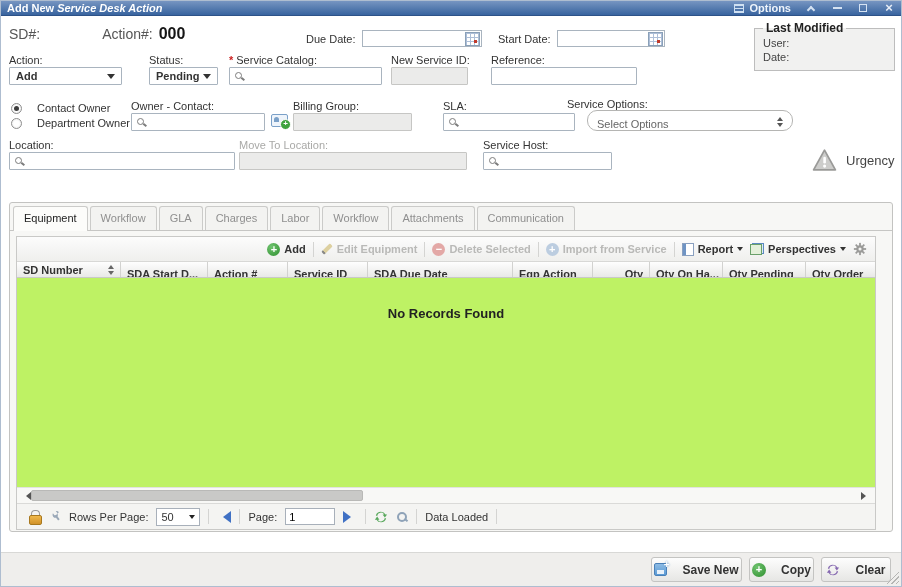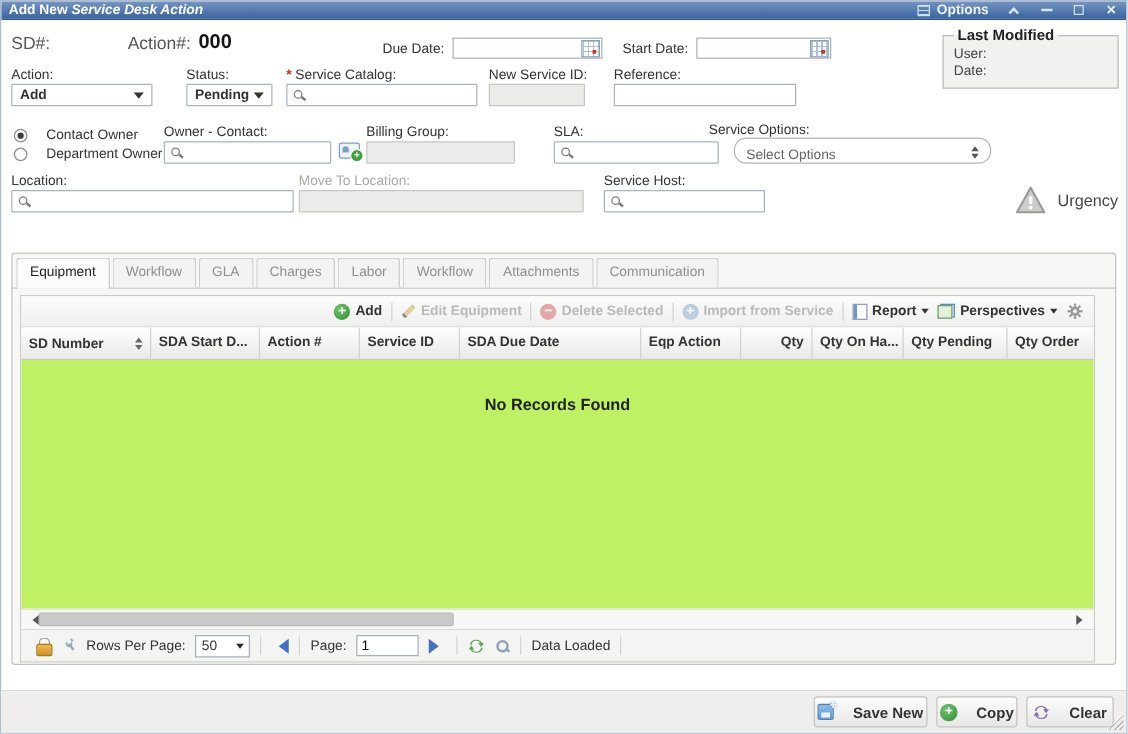--- a/index.html
+++ b/index.html
@@ -104,21 +104,21 @@
   .repicon{width:12px;height:13px;border:1px solid #8aa0c0;background:
     linear-gradient(90deg,#6f94c4 0 3px,#fff 3px),
     repeating-linear-gradient(to bottom,transparent 0 3px,#b8c6da 3px 4px);flex:none}
   .persicon{position:relative;width:14px;height:12px;flex:none}
   .persicon::before{content:"";position:absolute;right:0;top:0;width:10px;height:9px;
     background:#dce9f7;border:1px solid #5b8ac0}
   .persicon::after{content:"";position:absolute;left:0;bottom:0;width:10px;height:9px;
     background:#e4f0da;border:1px solid #6aa06a}
   .tri-sm{width:0;height:0;border:3.5px solid transparent;border-top:4px solid #333;margin-top:3px}
 
-  .ghead{height:26px;flex:none;display:flex;background:linear-gradient(#fefefe,#e9e9e7);
+  .ghead{height:16px;flex:none;display:flex;background:linear-gradient(#fefefe,#e9e9e7);
     border-bottom:1px solid #c9c9c7;overflow:hidden}
   .gcol{flex:none;border-right:1px solid #d2d2d0;padding:6px 6px 0 6px;font-weight:bold;
     font-size:11px;color:#333;white-space:nowrap;overflow:hidden;cursor:pointer}
   .gcol.first{display:flex;justify-content:space-between;align-items:center;padding-top:0}
   .gcol.num{text-align:right}
   .sort{display:flex;flex-direction:column;gap:2px}
   .sort i{display:block;width:0;height:0;border:3.5px solid transparent}
   .sort .u{border-bottom:4px solid #666}
   .sort .d{border-top:4px solid #666}
 

